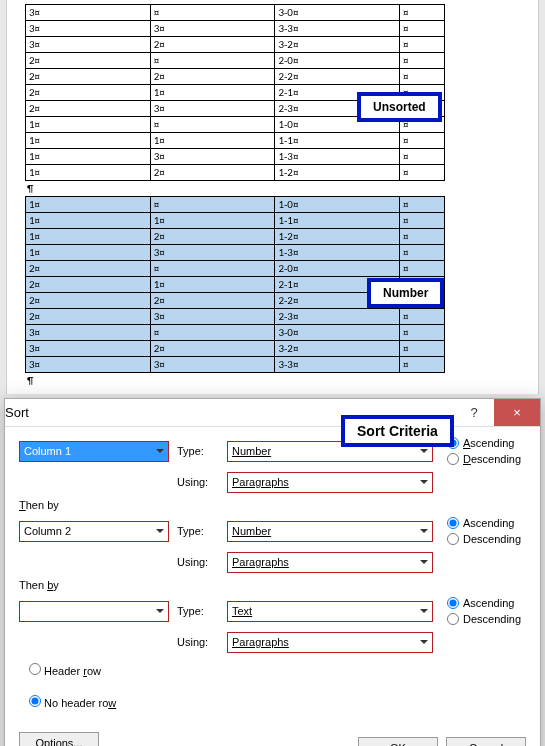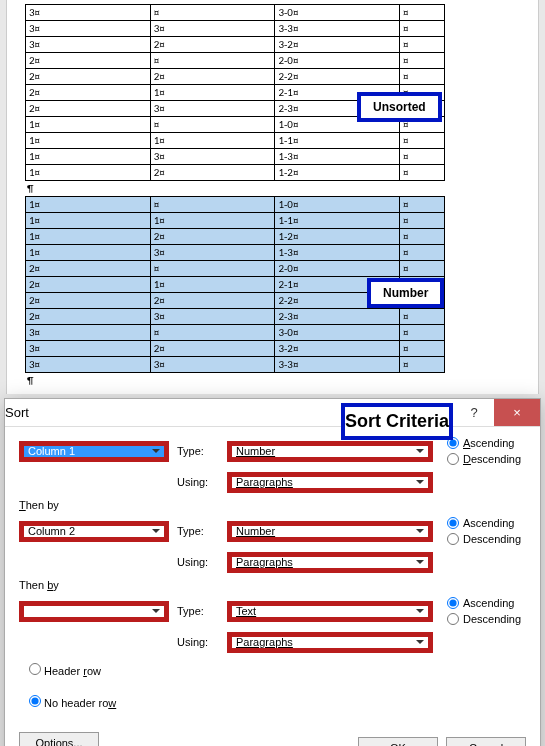--- a/index.html
+++ b/index.html
@@ -81,21 +81,21 @@
     background: #c75050;
     color: #fff;
     display:flex; align-items:center; justify-content:center;
     font-size: 13px;
   }
   .dlg-body { padding: 10px 14px 12px 14px; }
   .section-label { margin: 4px 0 6px 0; }
   .row { display:flex; align-items:center; gap:8px; margin-bottom:6px; min-height:22px;}
   .combo {
     height: 21px;
-    border: 5px solid #b91c1c;
+    border: 1px solid #b91c1c;
     background:#fff;
     display:flex; align-items:center;
     padding:0 18px 0 4px;
     position:relative;
     font-size:11px;
   }
   .combo.sel-blue { background:#3399ff; color:#fff; }
   .combo::after {
     content:"";
     position:absolute; right:4px; top:50%;
@@ -116,24 +116,24 @@
     display:flex; align-items:center; justify-content:center;
     padding:0 10px;
     font-size:11px;
   }
   .options-row { display:flex; justify-content:space-between; align-items:center; margin-top:18px;}
   .mylist { margin-top:10px; }
   .mylist .opts { display:flex; gap:18px; margin-top:4px; padding-left:10px;flex-direction:column;}
 
   .callout-criteria {
     position:absolute;
-    top: 4px; left: 336px;
+    top: 16px; left: 336px;
     border:4px solid #0015c3; background:#fff;
-    font-weight:bold; font-family:Arial,sans-serif; font-size:18px;
-    padding:4px 0; z-index:5;
+    font-weight:bold; font-family:Arial,sans-serif; font-size:14px;
+    padding:4px 12px; z-index:5;
   }
 </style>
 </head>
 <body>
 
 <div class="doc-area">
 
   <table class="word-table">
     <tbody id="tbl-unsorted">
         <tr>

